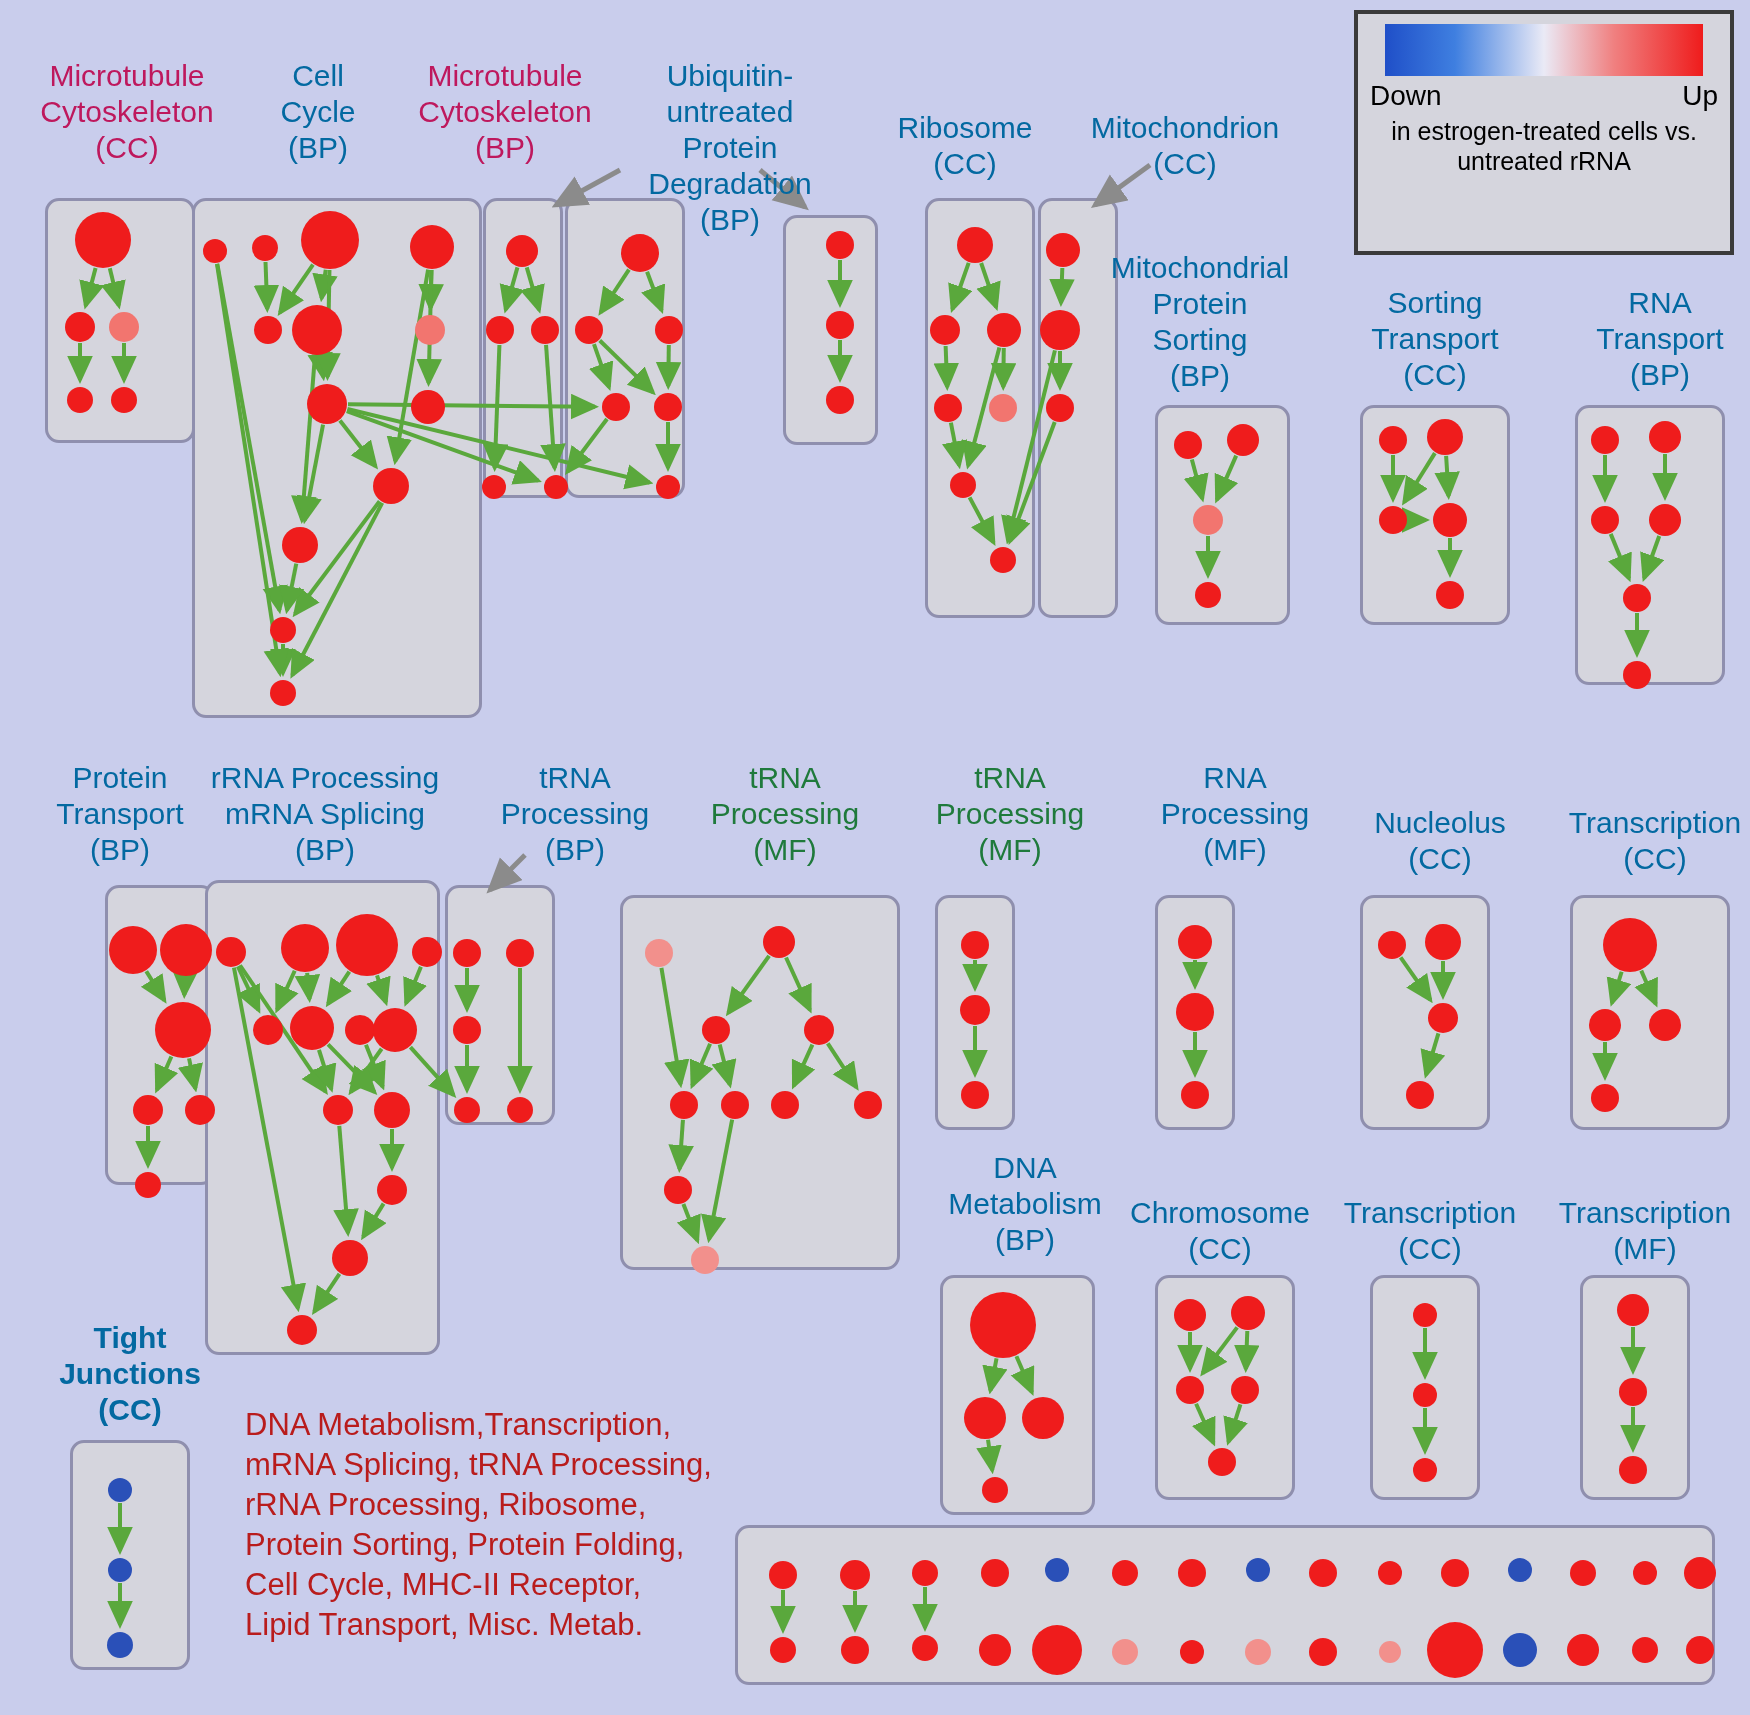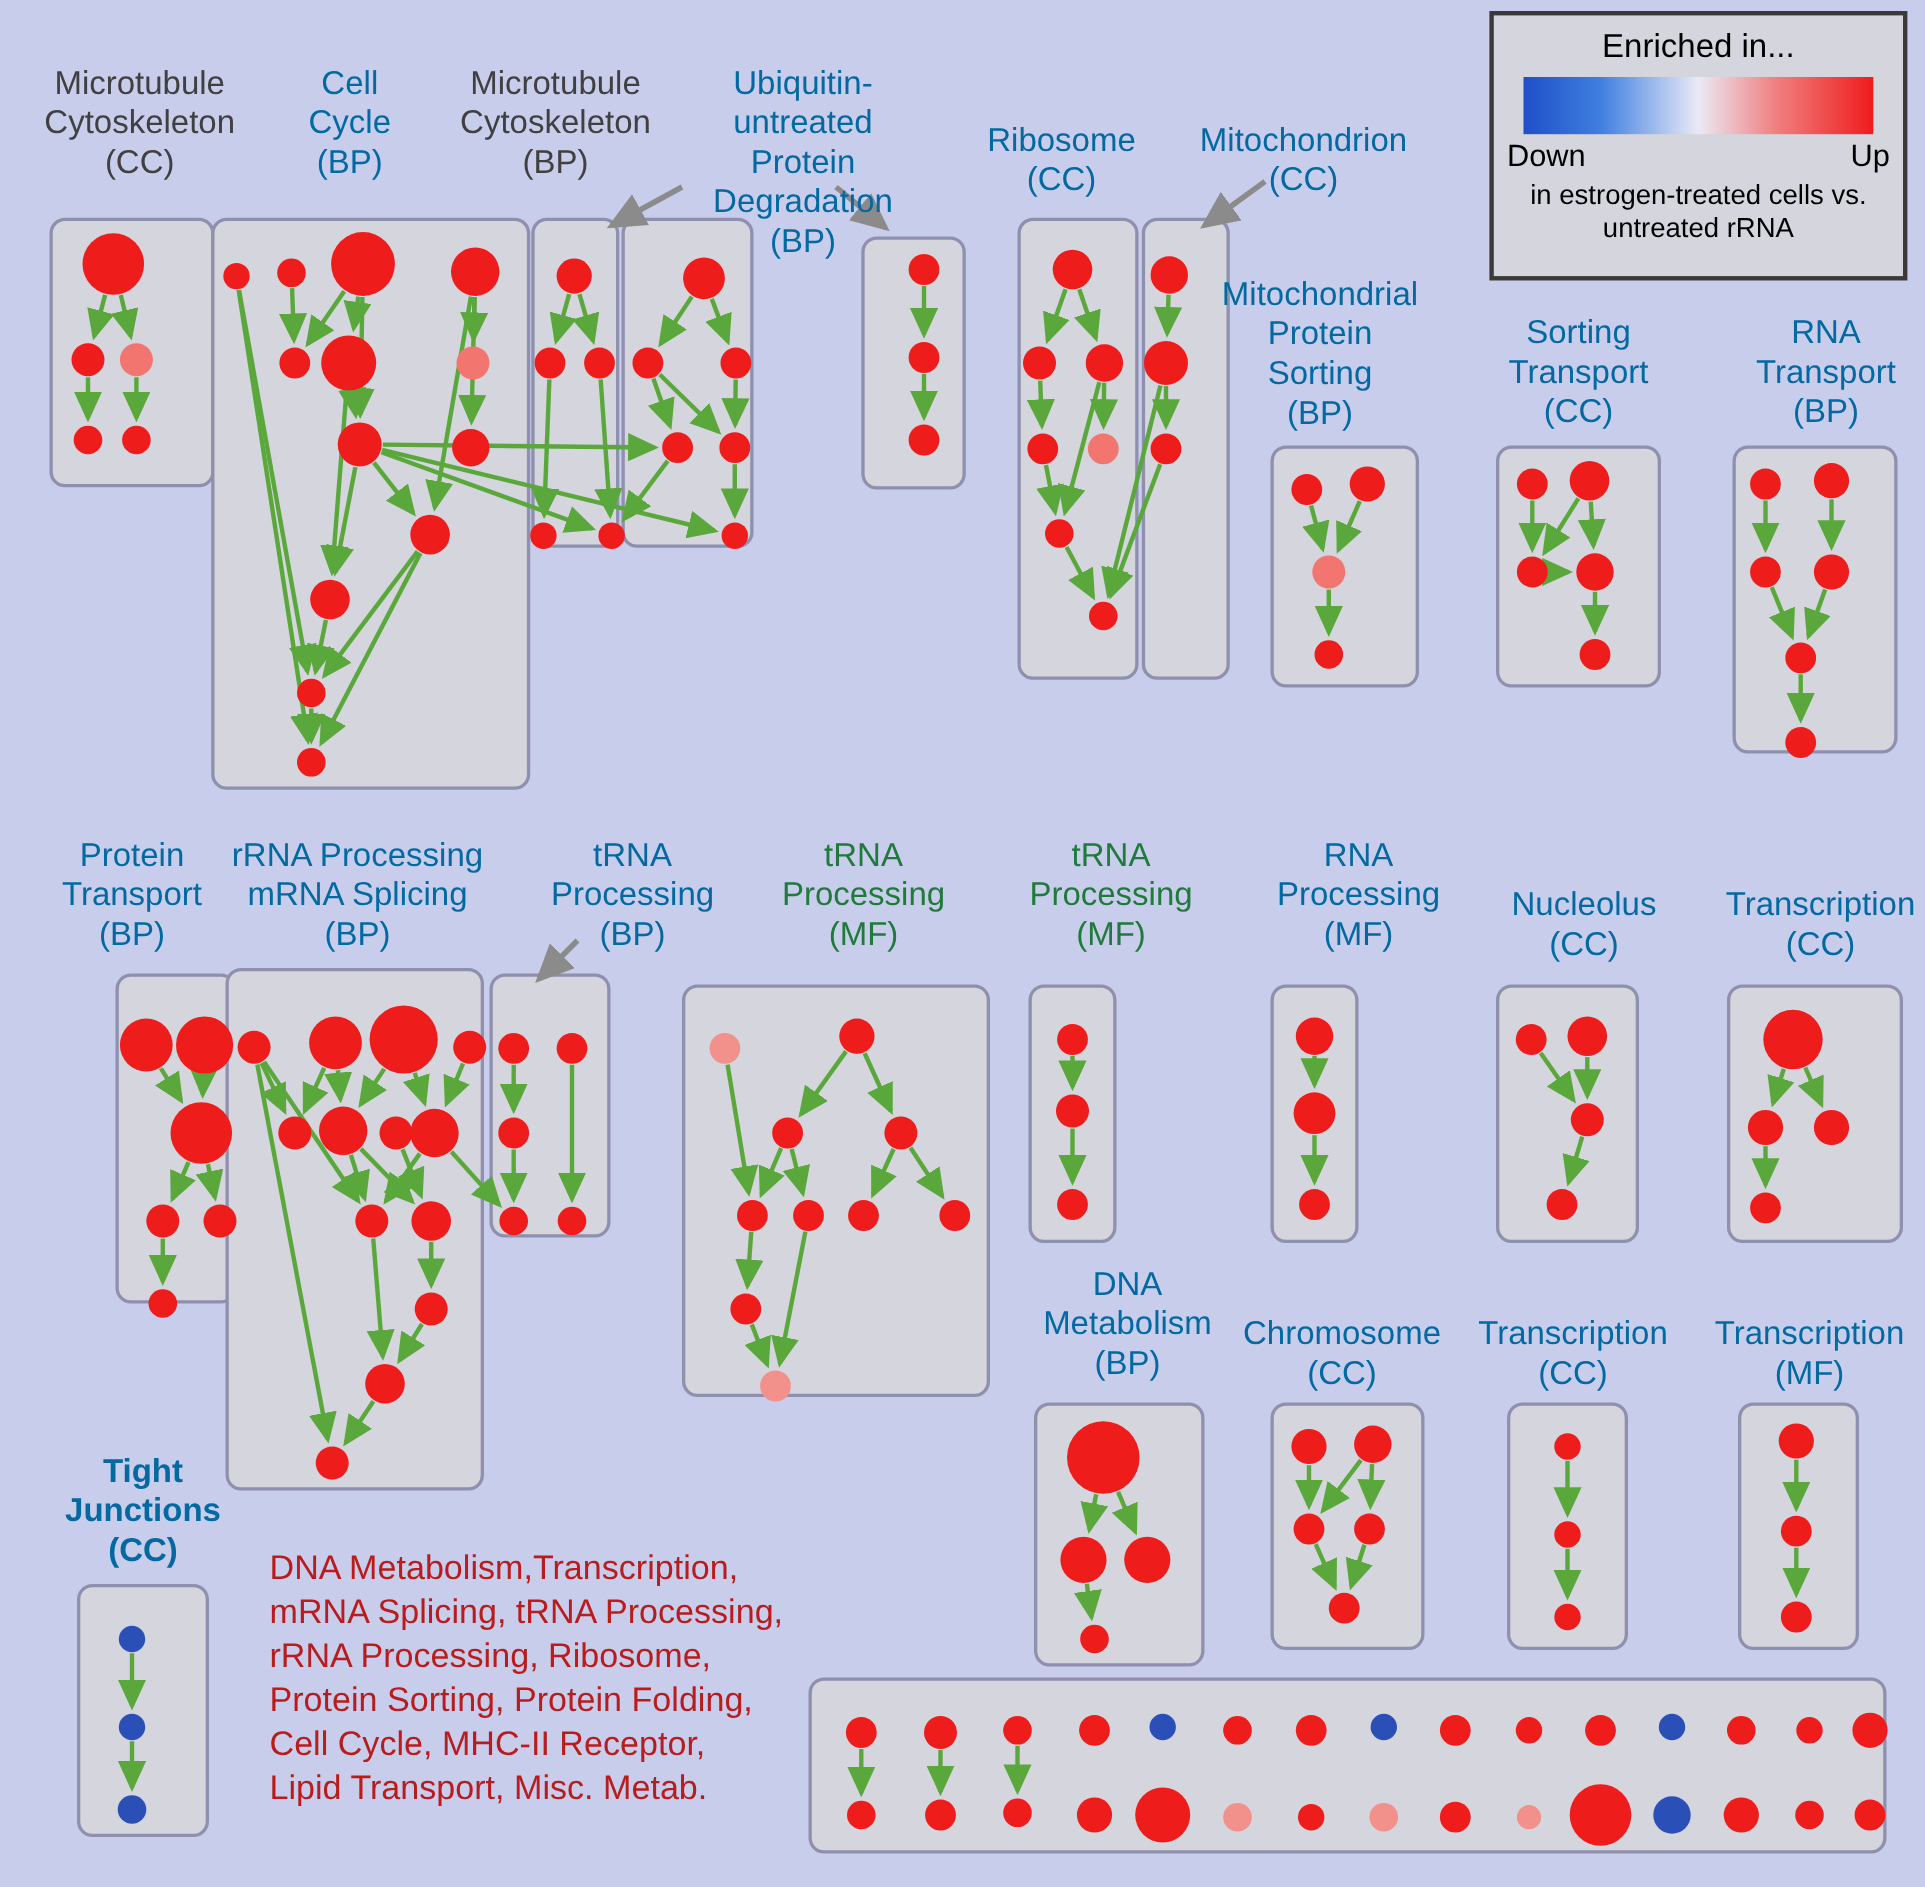--- a/index.html
+++ b/index.html
@@ -13,21 +13,21 @@
   #stage{position:absolute;left:0;top:0;width:1750px;height:1715px;}
   .lbl{
     position:absolute;
     text-align:center;
     color:#0369a1;
     font-size:30px;
     line-height:36px;
     white-space:pre-line;
     font-family:"Liberation Sans", sans-serif;
   }
-  .lbl.blue{color:#404040;}
+  .lbl.blue{color:#be185d;}
   .lbl.green{color:#1f7a3c;}
   .blk{
     position:absolute;
     background:#d5d5dd;
     border:3px solid #8f8fae;
     border-radius:14px;
     box-sizing:border-box;
   }
   .legend{
     position:absolute;
@@ -55,21 +55,20 @@
     text-align:left;
   }
   svg.net{position:absolute;left:0;top:0;width:1750px;height:1715px;pointer-events:none;}
 </style>
 </head>
 <body>
 
 <div id="stage">
 
   <div class="legend">
-    <div class="title">Enriched in...</div>
     <div class="bar"></div>
     <div class="ends">
       <span>Down</span>
       <span>Up</span>
     </div>
     <div class="sub">in estrogen-treated cells
 vs. untreated rRNA</div>
   </div>
 
   <div class="caption" style="left:245px;top:1405px;width:520px;">DNA Metabolism,Transcription,

